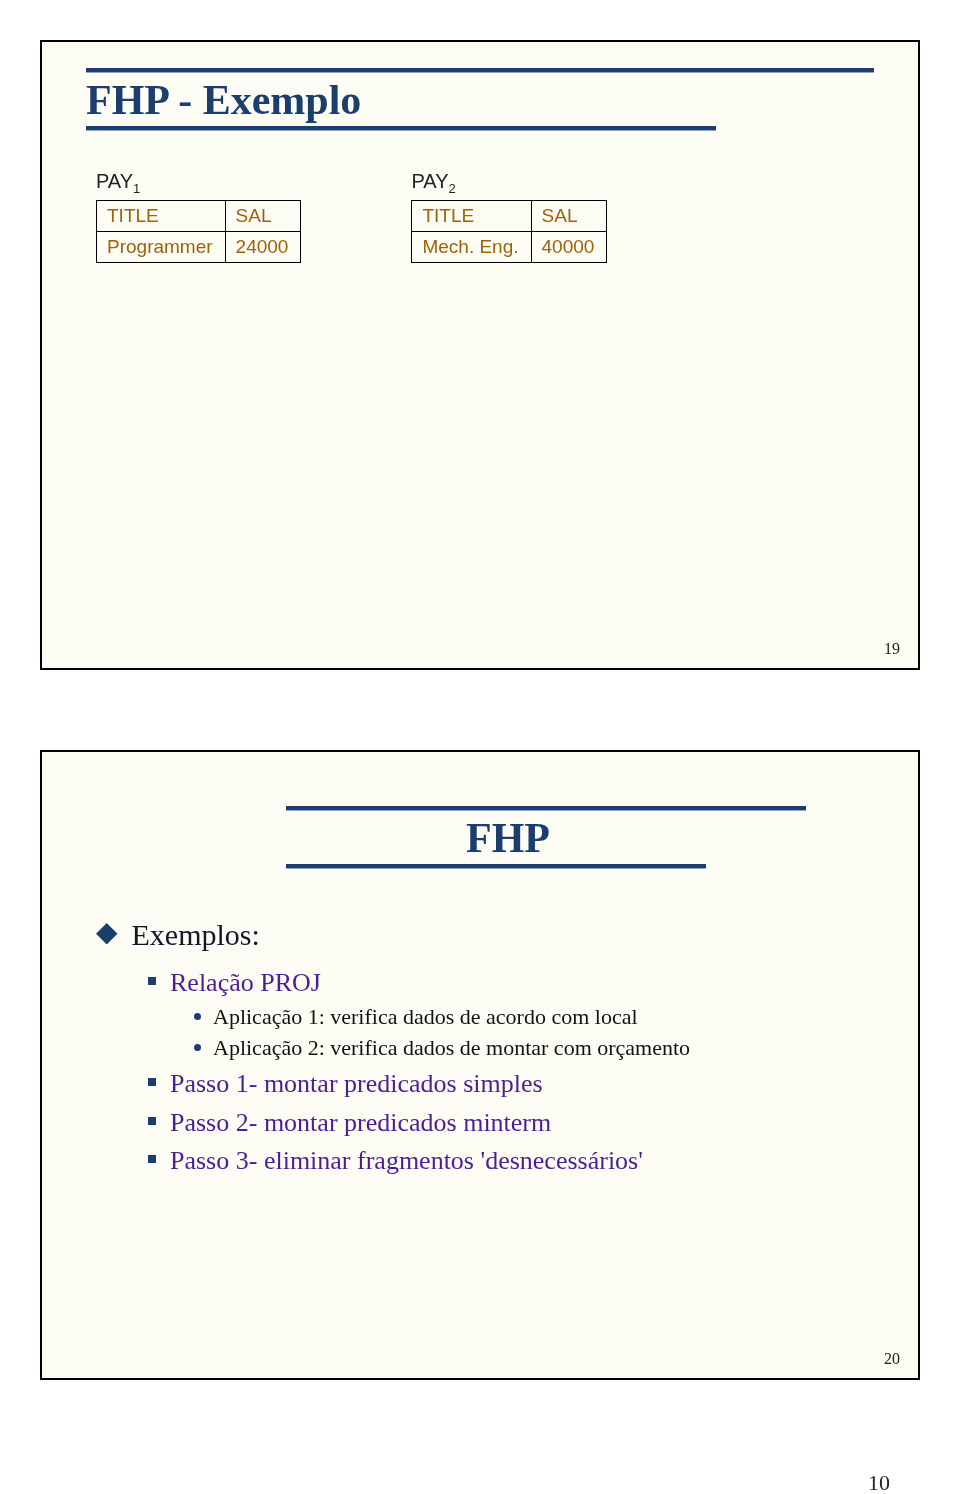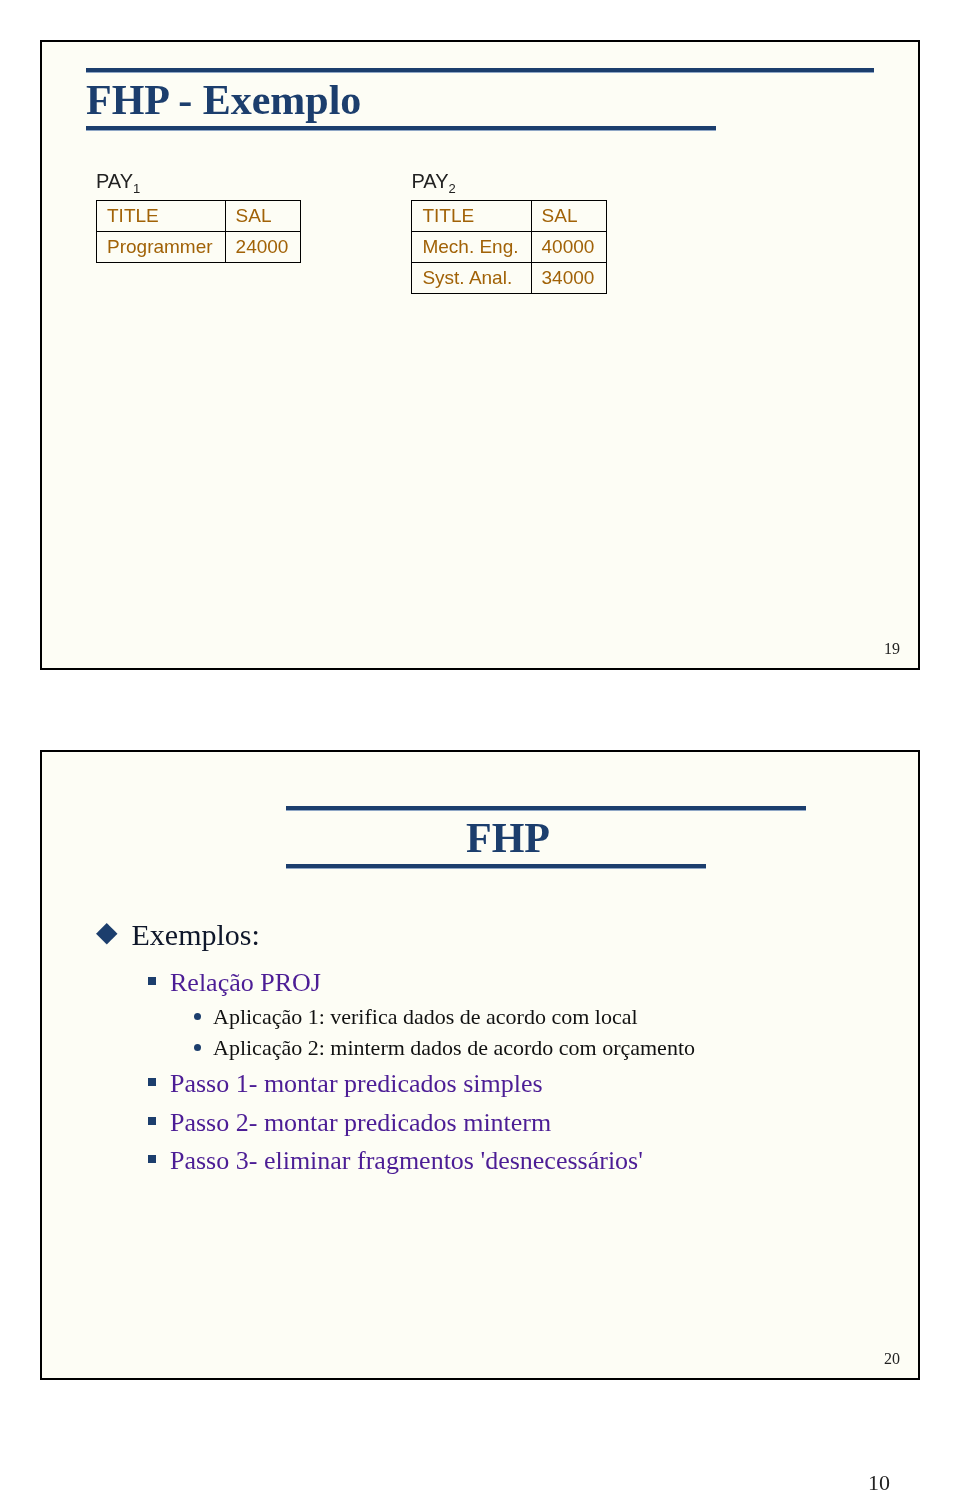--- a/index.html
+++ b/index.html
@@ -153,24 +153,20 @@
       <table class="tbl">
         <tbody>
             <tr>
           <th>TITLE</th>
           <th>SAL</th>
         </tr>
         <tr>
           <td>Mech. Eng.</td>
           <td>40000</td>
         </tr>
-        <tr>
-          <td>Syst. Anal.</td>
-          <td>34000</td>
-        </tr>
       </tbody>
         </table>
     </div>
   </div>
 
   <div class="slide-num">19</div>
 </div>
 
 <div class="slide slide2">
   <div class="title-wrap">
@@ -189,21 +185,21 @@
       <span class="mk"></span>
       <span class="tx">Relação PROJ</span>
     </div>
 
     <div class="b3">
       <span class="mk"></span>
       <span class="tx">Aplicação 1: verifica dados de acordo com local</span>
     </div>
     <div class="b3">
       <span class="mk"></span>
-      <span class="tx">Aplicação 2: minterm dados de acordo com orçamento</span>
+      <span class="tx">Aplicação 2: verifica dados de montar com orçamento</span>
     </div>
 
     <div class="b2">
       <span class="mk"></span>
       <span class="tx">Passo 1- montar predicados simples</span>
     </div>
     <div class="b2">
       <span class="mk"></span>
       <span class="tx">Passo 2- montar predicados minterm</span>
     </div>

